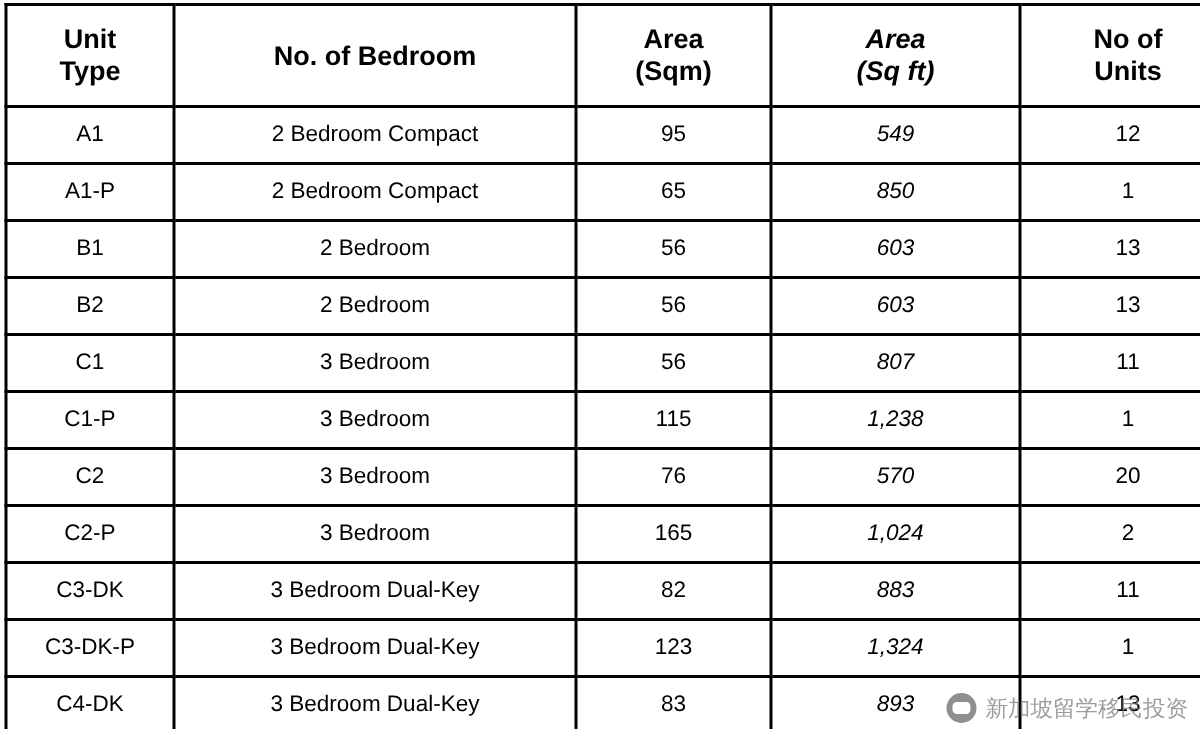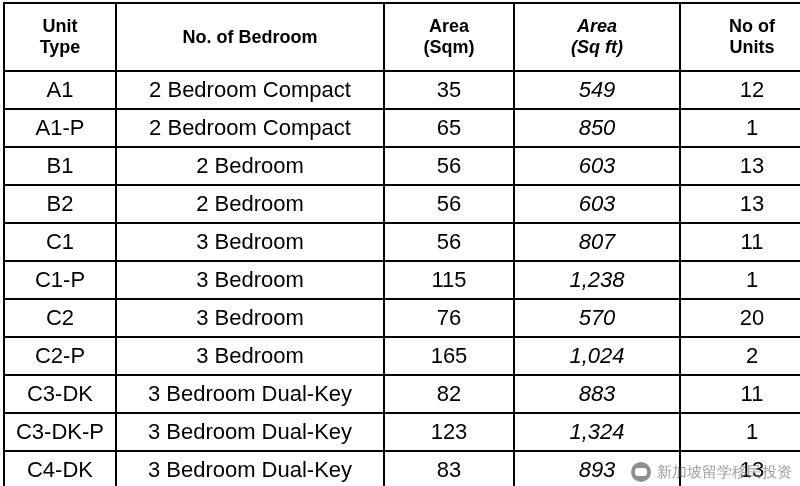--- a/index.html
+++ b/index.html
@@ -25,21 +25,21 @@
     border-collapse: collapse;
     width: 794px;
     margin: 2px 0 0 3px;
     table-layout: fixed;
   }
   table.unit-table th,
   table.unit-table td {
     border: 2px solid #000000;
     text-align: center;
     vertical-align: middle;
-    font-size: 22px;
+    font-size: 15px;
     padding: 0;
     height: 36px;
     line-height: 1.15;
     background: #ffffff;
   }
   table.unit-table thead th {
     font-weight: bold;
     font-size: 18px;
     height: 62px;
     padding: 2px 2px;
@@ -122,21 +122,21 @@
         <th class="col-units">
           <span class="hdr-line">No of</span>
           <span class="hdr-line">Units</span>
         </th>
       </tr>
     </thead>
     <tbody>
       <tr>
         <td class="col-unit">A1</td>
         <td class="col-bedroom">2 Bedroom Compact</td>
-        <td class="col-sqm">35</td>
+        <td class="col-sqm">95</td>
         <td class="col-sqft">549</td>
         <td class="col-units">12</td>
       </tr>
       <tr>
         <td class="col-unit">A1-P</td>
         <td class="col-bedroom">2 Bedroom Compact</td>
         <td class="col-sqm">65</td>
         <td class="col-sqft">850</td>
         <td class="col-units">1</td>
       </tr>

